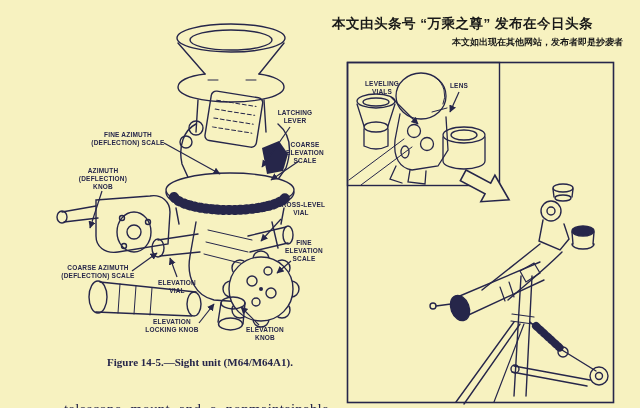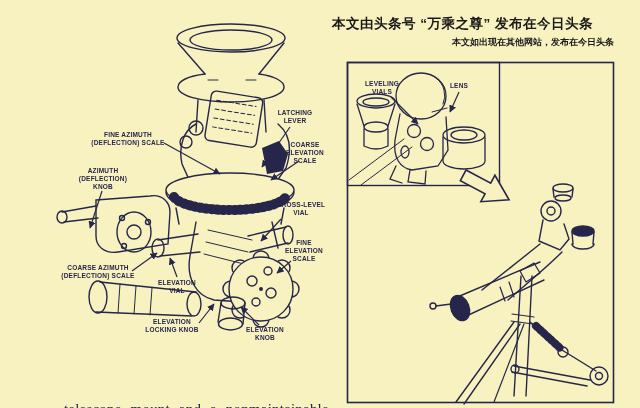--- a/index.html
+++ b/index.html
@@ -217,21 +217,21 @@
       <circle cx="563" cy="352" r="5"></circle>
       <circle cx="599" cy="376" r="9"></circle>
         <circle cx="599" cy="376" r="3.5"></circle>
 
       <path d="M514,366 L590,380 M512,372 L587,386"></path>
       <circle cx="515" cy="369" r="4"></circle>
     </g>
   </svg>
 
   <div class="hdr1">本文由头条号 “万乘之尊” 发布在今日头条</div>
-  <div class="hdr2">本文如出现在其他网站，发布在今日头条</div>
+  <div class="hdr2">本文如出现在其他网站，发布者即是抄袭者</div>
 
   <div class="lbl" style="left:86px;  top:131px; width:84px;">FINE AZIMUTH
 (DEFLECTION) SCALE</div>
   <div class="lbl" style="left:72px;  top:167px; width:62px;">AZIMUTH
 (DEFLECTION)
 KNOB</div>
   <div class="lbl" style="left:56px;  top:264px; width:84px;">COARSE AZIMUTH
 (DEFLECTION) SCALE</div>
   <div class="lbl" style="left:152px; top:279px; width:50px;">ELEVATION
 VIAL</div>
@@ -247,17 +247,18 @@
   <div class="lbl" style="left:276px; top:141px; width:58px;">COARSE
 ELEVATION
 SCALE</div>
   <div class="lbl" style="left:266px; top:109px; width:58px;">LATCHING
 LEVER</div>
 
   <div class="lbl" style="left:356px; top:80px; width:52px;">LEVELING
 VIALS</div>
   <div class="lbl" style="left:444px; top:82px; width:30px;">LENS</div>
 
+  <div class="caption">Figure 14-5.—Sight unit (M64/M64A1).</div>
 
   <p class="sentence"><span class="u">telescope</span> <span class="u">mount</span> <span>and a nonmaintainable</span> </p>
 
 
 </div>
 
 </body></html>

